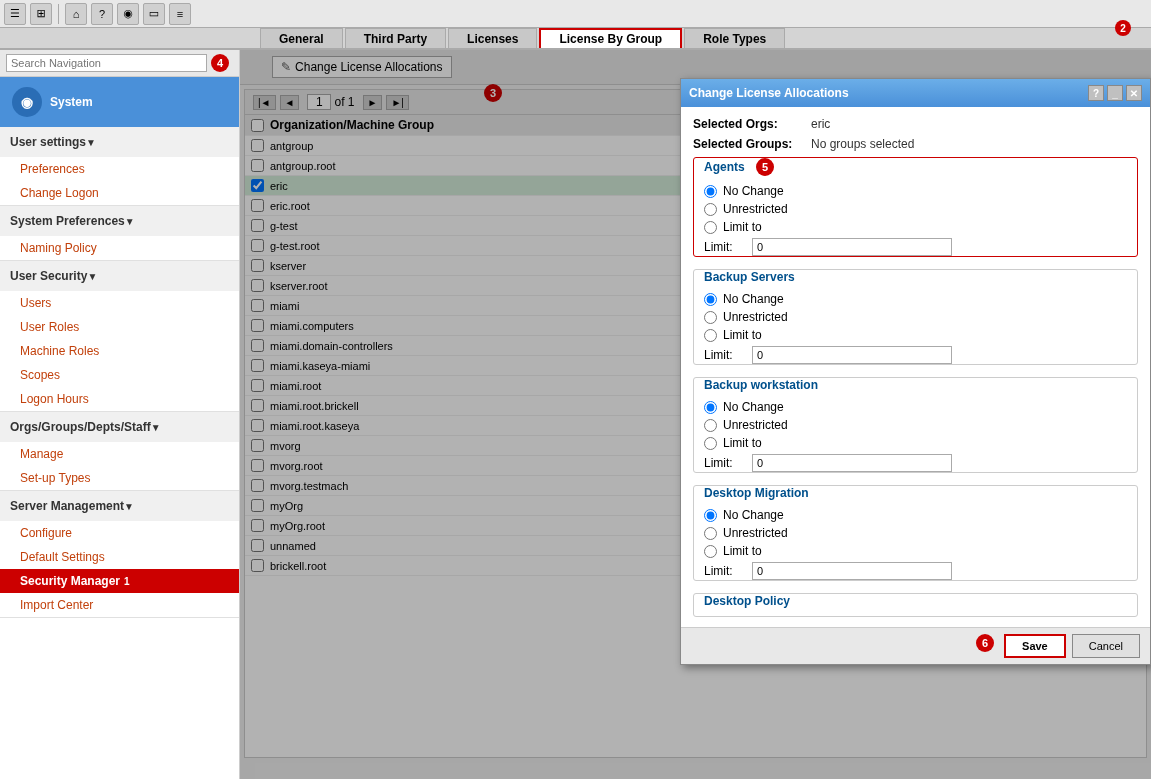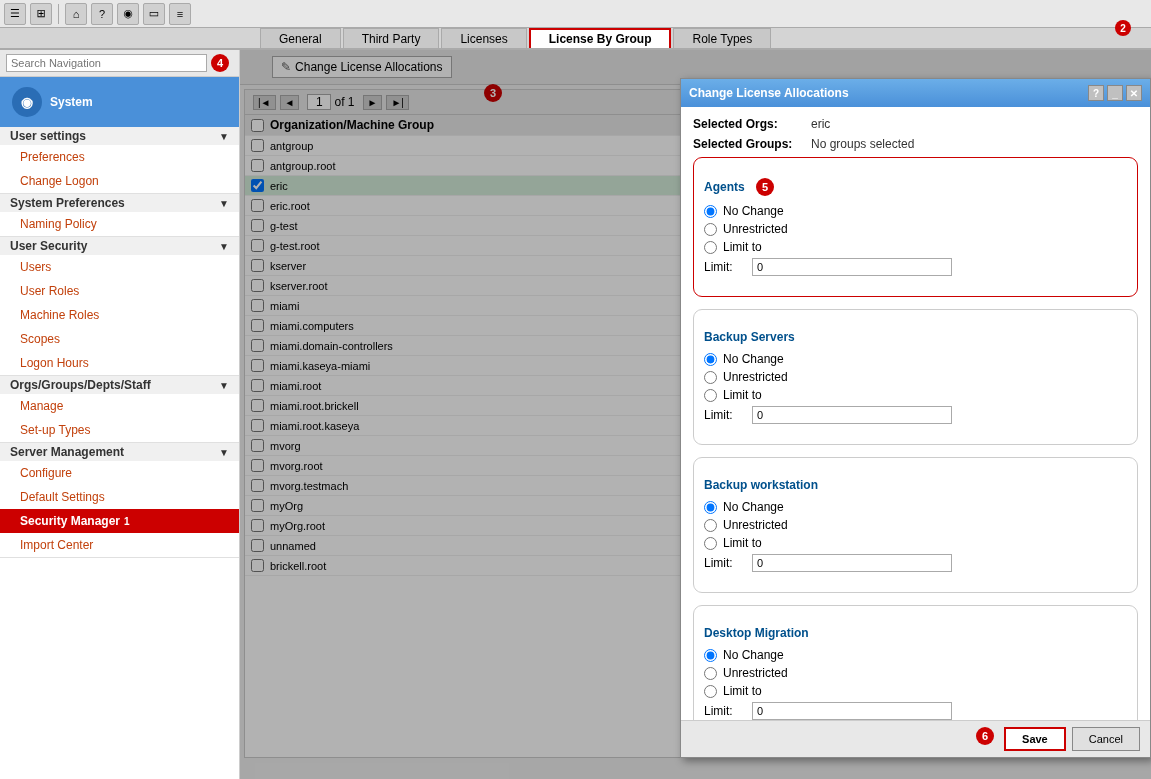--- a/index.html
+++ b/index.html
@@ -38,21 +38,21 @@
     }
     .tab {
       padding: 2px 18px;
       background: #c8c8c8;
       border: 1px solid #aaa;
       border-bottom: none;
       cursor: pointer;
       margin-right: 2px;
       font-size: 11px;
       height: 20px;
-      display: flex; align-items: center;
+      display: flex; align-items: center; font-weight: bold;
     }
     .tab.active {
       background: #fff;
       border: 2px solid #cc0000;
       border-bottom: none;
       font-weight: bold;
       color: #000;
     }
     .tab-number {
       position: absolute;
@@ -110,26 +110,26 @@
       border-radius: 50%;
       display: flex; align-items: center; justify-content: center;
       color: white;
       font-size: 14px;
     }
     .sidebar-section {
       border-bottom: 1px solid #e0e0e0;
     }
     .sidebar-section-header {
       background: #f0f0f0;
-      padding: 2px 10px;
+      padding: 8px 10px;
       font-weight: bold;
       color: #333;
       display: flex;
       align-items: center;
-      justify-content: space-between;
+      justify-content: flex-start;
       cursor: pointer;
     }
     .sidebar-item {
       padding: 5px 10px 5px 20px;
       color: #c2410c;
       cursor: pointer;
       display: flex;
       align-items: center;
     }
     .sidebar-item.active {
@@ -257,23 +257,23 @@
       display: flex;
       align-items: center;
       gap: 8px;
       margin-bottom: 6px;
     }
     .modal-info-label { font-weight: bold; width: 110px; }
     .modal-info-value { color: #333; }
 
     .section-box {
       border: 1px solid #cc0000;
-      border-radius: 9px;
+      border-radius: 3px;
       margin-bottom: 12px;
-      padding: 20px 10px;
+      padding: 0 10px;
     }
     .section-box.normal {
       border-color: #ccc;
     }
     .section-title {
       font-weight: bold;
       color: #00508c;
       margin-bottom: 8px;
     }
     .radio-row {

